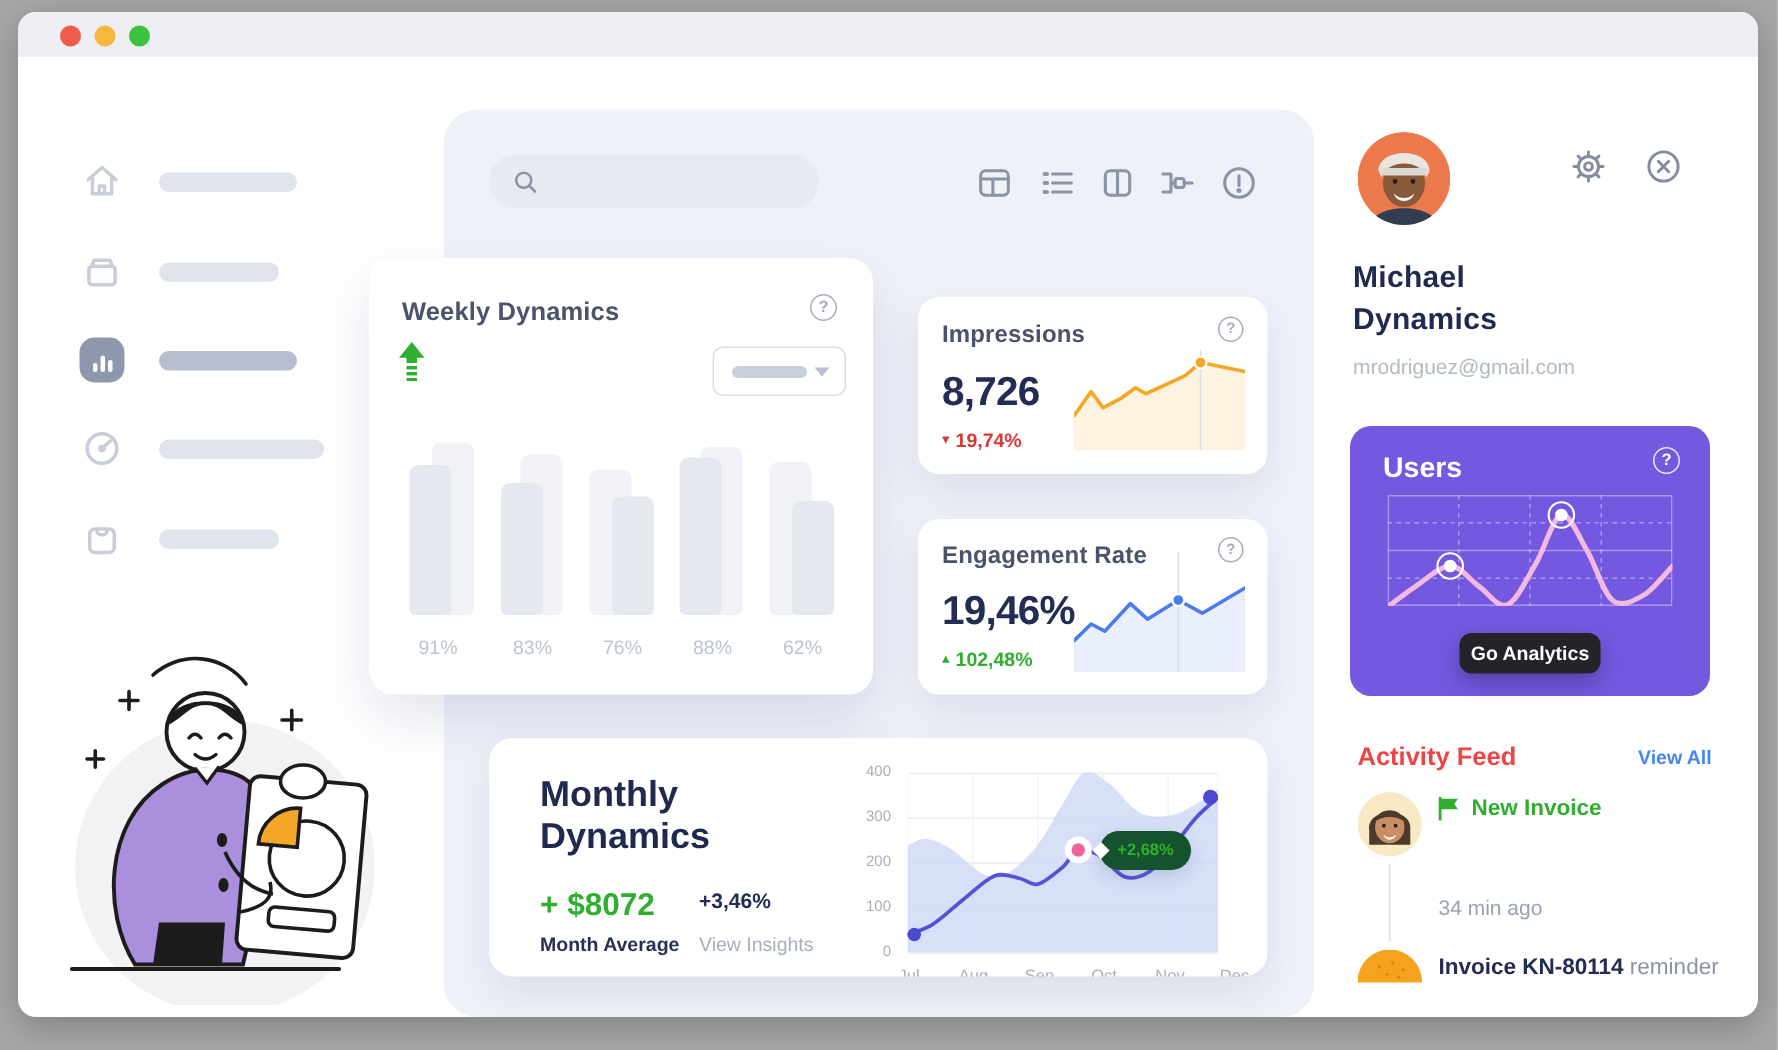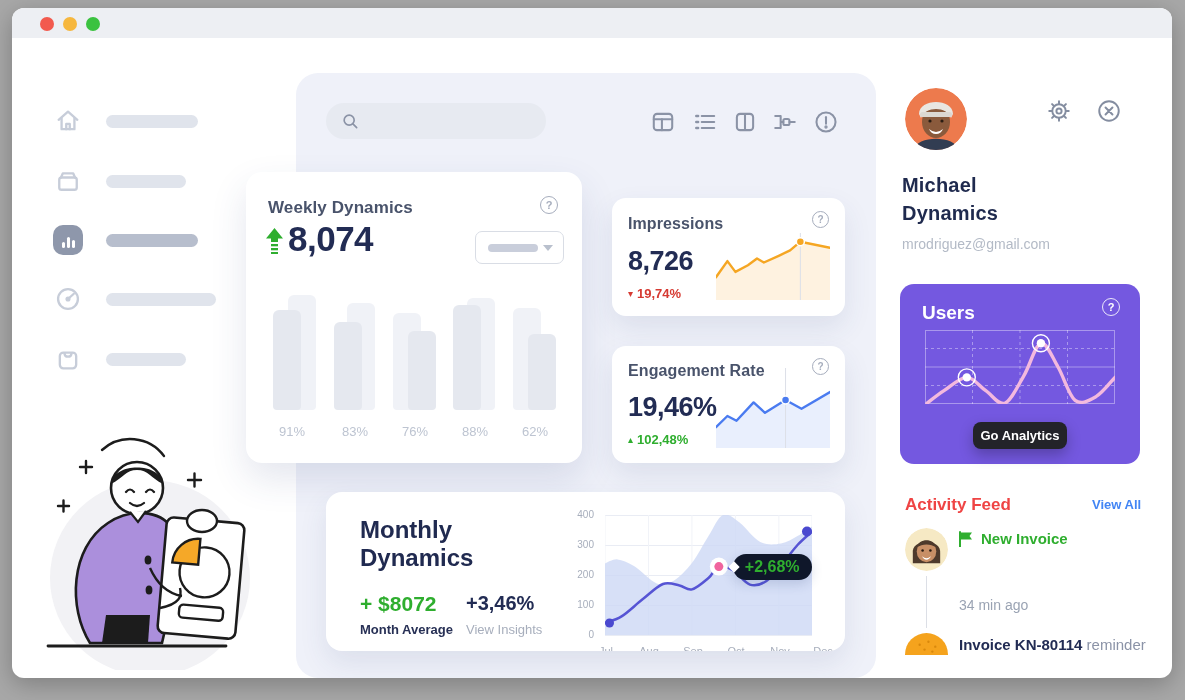--- a/index.html
+++ b/index.html
@@ -31,22 +31,22 @@
   .delta{position:absolute;font-size:13px;font-weight:bold;display:flex;align-items:center;gap:4px;}
   .delta .tri{font-size:10px;}
   .down{color:#d63a32;} .up{color:#2fae2f;}
   .bar-label{position:absolute;top:252px;width:44px;text-align:center;font-size:13px;color:#bdc4d1;font-weight:500;}
   .wbar{position:absolute;width:28px;border-radius:6px 6px 4px 4px;}
   .dropdown{position:absolute;left:229px;top:59px;width:87px;height:31px;border:1px solid #d9dde5;border-radius:7px;background:#fff;cursor:pointer;}
   .dropdown .ph{position:absolute;left:12px;top:12px;width:50px;height:8px;border-radius:4px;background:#c9cedb;}
   .dropdown .caret{position:absolute;right:10px;top:13px;width:0;height:0;border-left:5px solid transparent;border-right:5px solid transparent;border-top:6px solid #b9c0cd;}
   .ytick{position:absolute;width:30px;text-align:right;font-size:10px;color:#a7aebc;line-height:14px;}
   .xlab{position:absolute;top:153px;width:34px;text-align:center;font-size:11px;color:#a7aebc;}
-  .tooltip{position:absolute;height:26px;padding:0 12px;background:#0f172a;border-radius:13px;box-shadow:0 4px 12px rgba(40,60,120,.18);
-    display:flex;align-items:center;font-size:16px;font-weight:bold;color:#2fae2f;}
+  .tooltip{position:absolute;height:26px;padding:0 12px;background:#14532d;border-radius:13px;box-shadow:0 4px 12px rgba(40,60,120,.18);
+    display:flex;align-items:center;font-size:11px;font-weight:bold;color:#2fae2f;}
   .tooltip:before{content:"";position:absolute;left:-3px;top:9px;width:8px;height:8px;background:#fff;transform:rotate(45deg);}
   
   .pname{position:absolute;left:890px;font-size:20px;font-weight:bold;color:#1f2a4e;letter-spacing:.2px;}
   .users{position:absolute;left:888px;top:276px;width:240px;height:180px;border-radius:14px;}
   .gobtn{position:absolute;left:73px;top:138px;width:94px;height:27px;border:none;border-radius:8px;background:#232329;color:#fff;
     font-size:13px;font-weight:bold;cursor:pointer;box-shadow:0 6px 14px rgba(0,0,0,.25);font-family:inherit;}
   .feed-strong{font-weight:bold;color:#222c54;}
   .feed-gray{color:#8b93a7;}
   .avatar{border-radius:50%;overflow:hidden;position:absolute;}
   .iconbtn{position:absolute;width:26px;height:26px;color:#848da0;background:none;border:none;padding:0;cursor:pointer;}
@@ -201,21 +201,20 @@
     <div class="card-title" style="left:22px;top:26px">Weekly Dynamics</div>
     <button class="help" style="right:24px;top:24px">?</button>
     <span style="position:absolute;left:20px;top:56px">
       <svg width="17" height="28" viewBox="0 0 17 28">
             <polygon points="8.5,0 17,10.5 12,10.5 12,14 5,14 5,10.5 0,10.5" fill="#2fae2f"></polygon>
             <rect x="5" y="16" width="7" height="2.3" fill="#2fae2f"></rect>
             <rect x="5" y="20" width="7" height="2.3" fill="#2fae2f"></rect>
             <rect x="5" y="24" width="7" height="2" fill="#2fae2f"></rect>
           </svg>
     </span>
-    <div class="big-val" style="left:42px;top:47px;font-size:35px">8,074</div>
     <div class="dropdown">
           <span class="ph"></span>
           <span class="caret"></span>
         </div>
     <div id="weekly-bars" style="position:absolute;inset:0">
           <div class="wbar" style="left: 42px; top: 123px; height: 115px; width: 28px; background: rgb(240, 242, 247);"></div>
           <div class="wbar" style="left: 27px; top: 138px; height: 100px; width: 28px; background: rgb(229, 232, 239);"></div>
           <div class="bar-label" style="left: 24px;">91%</div>
           <div class="wbar" style="left: 101px; top: 131px; height: 107px; width: 28px; background: rgb(240, 242, 247);"></div>
           <div class="wbar" style="left: 88px; top: 150px; height: 88px; width: 28px; background: rgb(229, 232, 239);"></div>
@@ -268,21 +267,21 @@
         </div>
   </div>
 
   <div class="card" style="left:314px;top:484px;width:519px;height:159px;overflow:hidden">
     <div style="position:absolute;left:34px;top:24px;font-size:24px;line-height:28px;font-weight:bold;color:#202a50">
       <div>Monthly</div>
       <div>Dynamics</div>
     </div>
     <div style="position:absolute;left:34px;top:100px;font-size:21px;font-weight:bold;color:#2fae2f">+ $8072</div>
     <div style="position:absolute;left:34px;top:130px;font-size:13px;font-weight:bold;color:#273055">Month Average</div>
-    <div style="position:absolute;left:140px;top:100px;font-size:20px;font-weight:bold;color:#222c54">+3,46%</div>
+    <div style="position:absolute;left:140px;top:100px;font-size:14px;font-weight:bold;color:#222c54">+3,46%</div>
     <div style="position:absolute;left:140px;top:130px;font-size:13px;color:#a7aebc">View Insights</div>
     <div id="monthly-yticks">
           <div class="ytick" style="left: 238px; top: 16px;">400</div>
           <div class="ytick" style="left: 238px; top: 46px;">300</div>
           <div class="ytick" style="left: 238px; top: 76px;">200</div>
           <div class="ytick" style="left: 238px; top: 106px;">100</div>
           <div class="ytick" style="left: 238px; top: 136px;">0</div>
         </div>
     <div id="monthly-chart" style="position:absolute;left:279px;top:23px">
           <svg width="207" height="121" viewBox="0 0 207 121">

